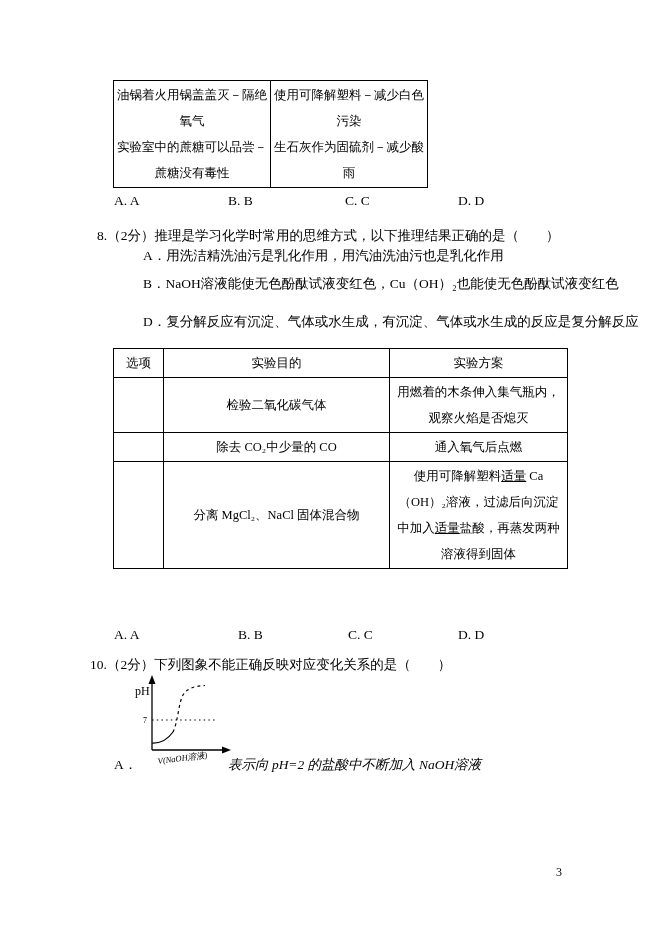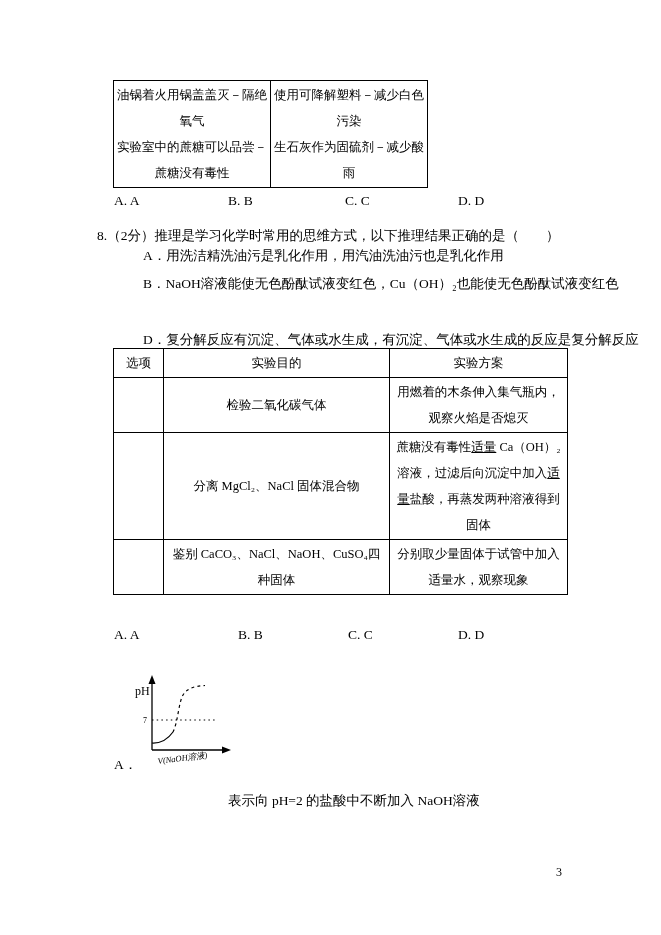--- a/index.html
+++ b/index.html
@@ -48,60 +48,61 @@
     </table>
 
   <span class="abs" style="left:114px; top:193px;">A. A</span>
   <span class="abs" style="left:228px; top:193px;">B. B</span>
   <span class="abs" style="left:345px; top:193px;">C. C</span>
   <span class="abs" style="left:458px; top:193px;">D. D</span>
 
   <div class="stem abs" style="top:227px;">8.（2分）推理是学习化学时常用的思维方式，以下推理结果正确的是（　　）</div>
   <div class="opt abs" style="top:247px;">A．用洗洁精洗油污是乳化作用，用汽油洗油污也是乳化作用</div>
   <div class="opt abs" style="top:275px;">B．NaOH溶液能使无色酚酞试液变红色，Cu（OH）₂也能使无色酚酞试液变红色</div>
-  <div class="opt abs" style="top:331px;">D．复分解反应有沉淀、气体或水生成，有沉淀、气体或水生成的反应是复分解反应</div>
+  <div class="opt abs" style="top:313px;">D．复分解反应有沉淀、气体或水生成，有沉淀、气体或水生成的反应是复分解反应</div>
 
 
   <table class="sheet q9t">
     <colgroup>
         <col style="width:50px">
         <col style="width:226px">
         <col style="width:178px">
       </colgroup>
     <tbody>
         <tr style="height:28px;">
       <th>选项</th>
       <th>实验目的</th>
       <th>实验方案</th>
     </tr>
     <tr style="height:54px;">
       <td></td>
       <td class="wrap">检验二氧化碳气体</td>
       <td class="wrap">用燃着的木条伸入集气瓶内，观察火焰是否熄灭</td>
     </tr>
+    <tr style="height:28px;">
+      <td></td>
+      <td class="wrap">除去 CO₂中少量的 CO</td>
+      <td class="wrap">通入氧气后点燃</td>
+    </tr>
     <tr style="height:87px;">
       <td></td>
       <td class="wrap">分离 MgCl₂、NaCl 固体混合物</td>
       <td class="wrap">
-        <span>蔗糖没有毒性</span><span class="u">适量</span><span> Ca（OH）₂溶液，过滤后向沉淀中加入</span><span class="u">适量</span><span>盐酸，再蒸发两种溶液得到固体</span>
+        <span>使用可降解塑料</span><span class="u">适量</span><span> Ca（OH）₂溶液，过滤后向沉淀中加入</span><span class="u">适量</span><span>盐酸，再蒸发两种溶液得到固体</span>
       </td>
-    </tr>
-    <tr style="height:53px;">
-      <td></td>
-      <td class="wrap">鉴别 CaCO₃、NaCl、NaOH、CuSO₄四种固体</td>
-      <td class="wrap">分别取少量固体于试管中加入适量水，观察现象</td>
     </tr>
   </tbody>
     </table>
 
   <span class="abs" style="left:114px; top:627px;">A. A</span>
   <span class="abs" style="left:238px; top:627px;">B. B</span>
   <span class="abs" style="left:348px; top:627px;">C. C</span>
   <span class="abs" style="left:458px; top:627px;">D. D</span>
 
+  <div class="abs" style="left:90px; top:656px;">10.（2分）下列图象不能正确反映对应变化关系的是（　　）</div>
 
   <svg class="abs" style="left:134px; top:672px;" width="125" height="100" viewBox="0 0 125 100">
 
     <line x1="18" y1="78" x2="18" y2="10" stroke="#000" stroke-width="1.3"></line>
     <polygon points="14.5,12 21.5,12 18,3" fill="#000"></polygon>
 
     <line x1="18" y1="78" x2="90" y2="78" stroke="#000" stroke-width="1.3"></line>
     <polygon points="88,74.5 88,81.5 97,78" fill="#000"></polygon>
 
     <text x="1" y="23" font-size="12">pH</text>
@@ -109,17 +110,17 @@
 
     <line x1="18" y1="48" x2="81" y2="48" stroke="#000" stroke-width="1.2" stroke-dasharray="1.5,3.2"></line>
 
     <path d="M18,71 C27,71.5 34,67 39,60" fill="none" stroke="#000" stroke-width="1.2"></path>
     <path d="M39,60 C44,50 44.5,31 49,23 C53,16.5 60,14 71,13.5" fill="none" stroke="#000" stroke-width="1.2" stroke-dasharray="3,3.2"></path>
 
     <text x="24" y="92" font-size="8.5" font-style="italic" transform="rotate(-7 24 92)">V(NaOH溶液)</text>
   </svg>
 
   <span class="abs" style="left:114px; top:756px;">A．</span>
-  <span class="abs" style="left:228px; top:792px;">表示向 pH=2 的盐酸中不断加入 NaOH溶液</span>
+  <span class="abs" style="left:228px; top:756px;font-style:italic;">表示向 pH=2 的盐酸中不断加入 NaOH溶液</span>
 
   <span class="abs" style="left:556px; top:865px; font-size:12px;">3</span>
 
 </div>
 
 </body></html>

